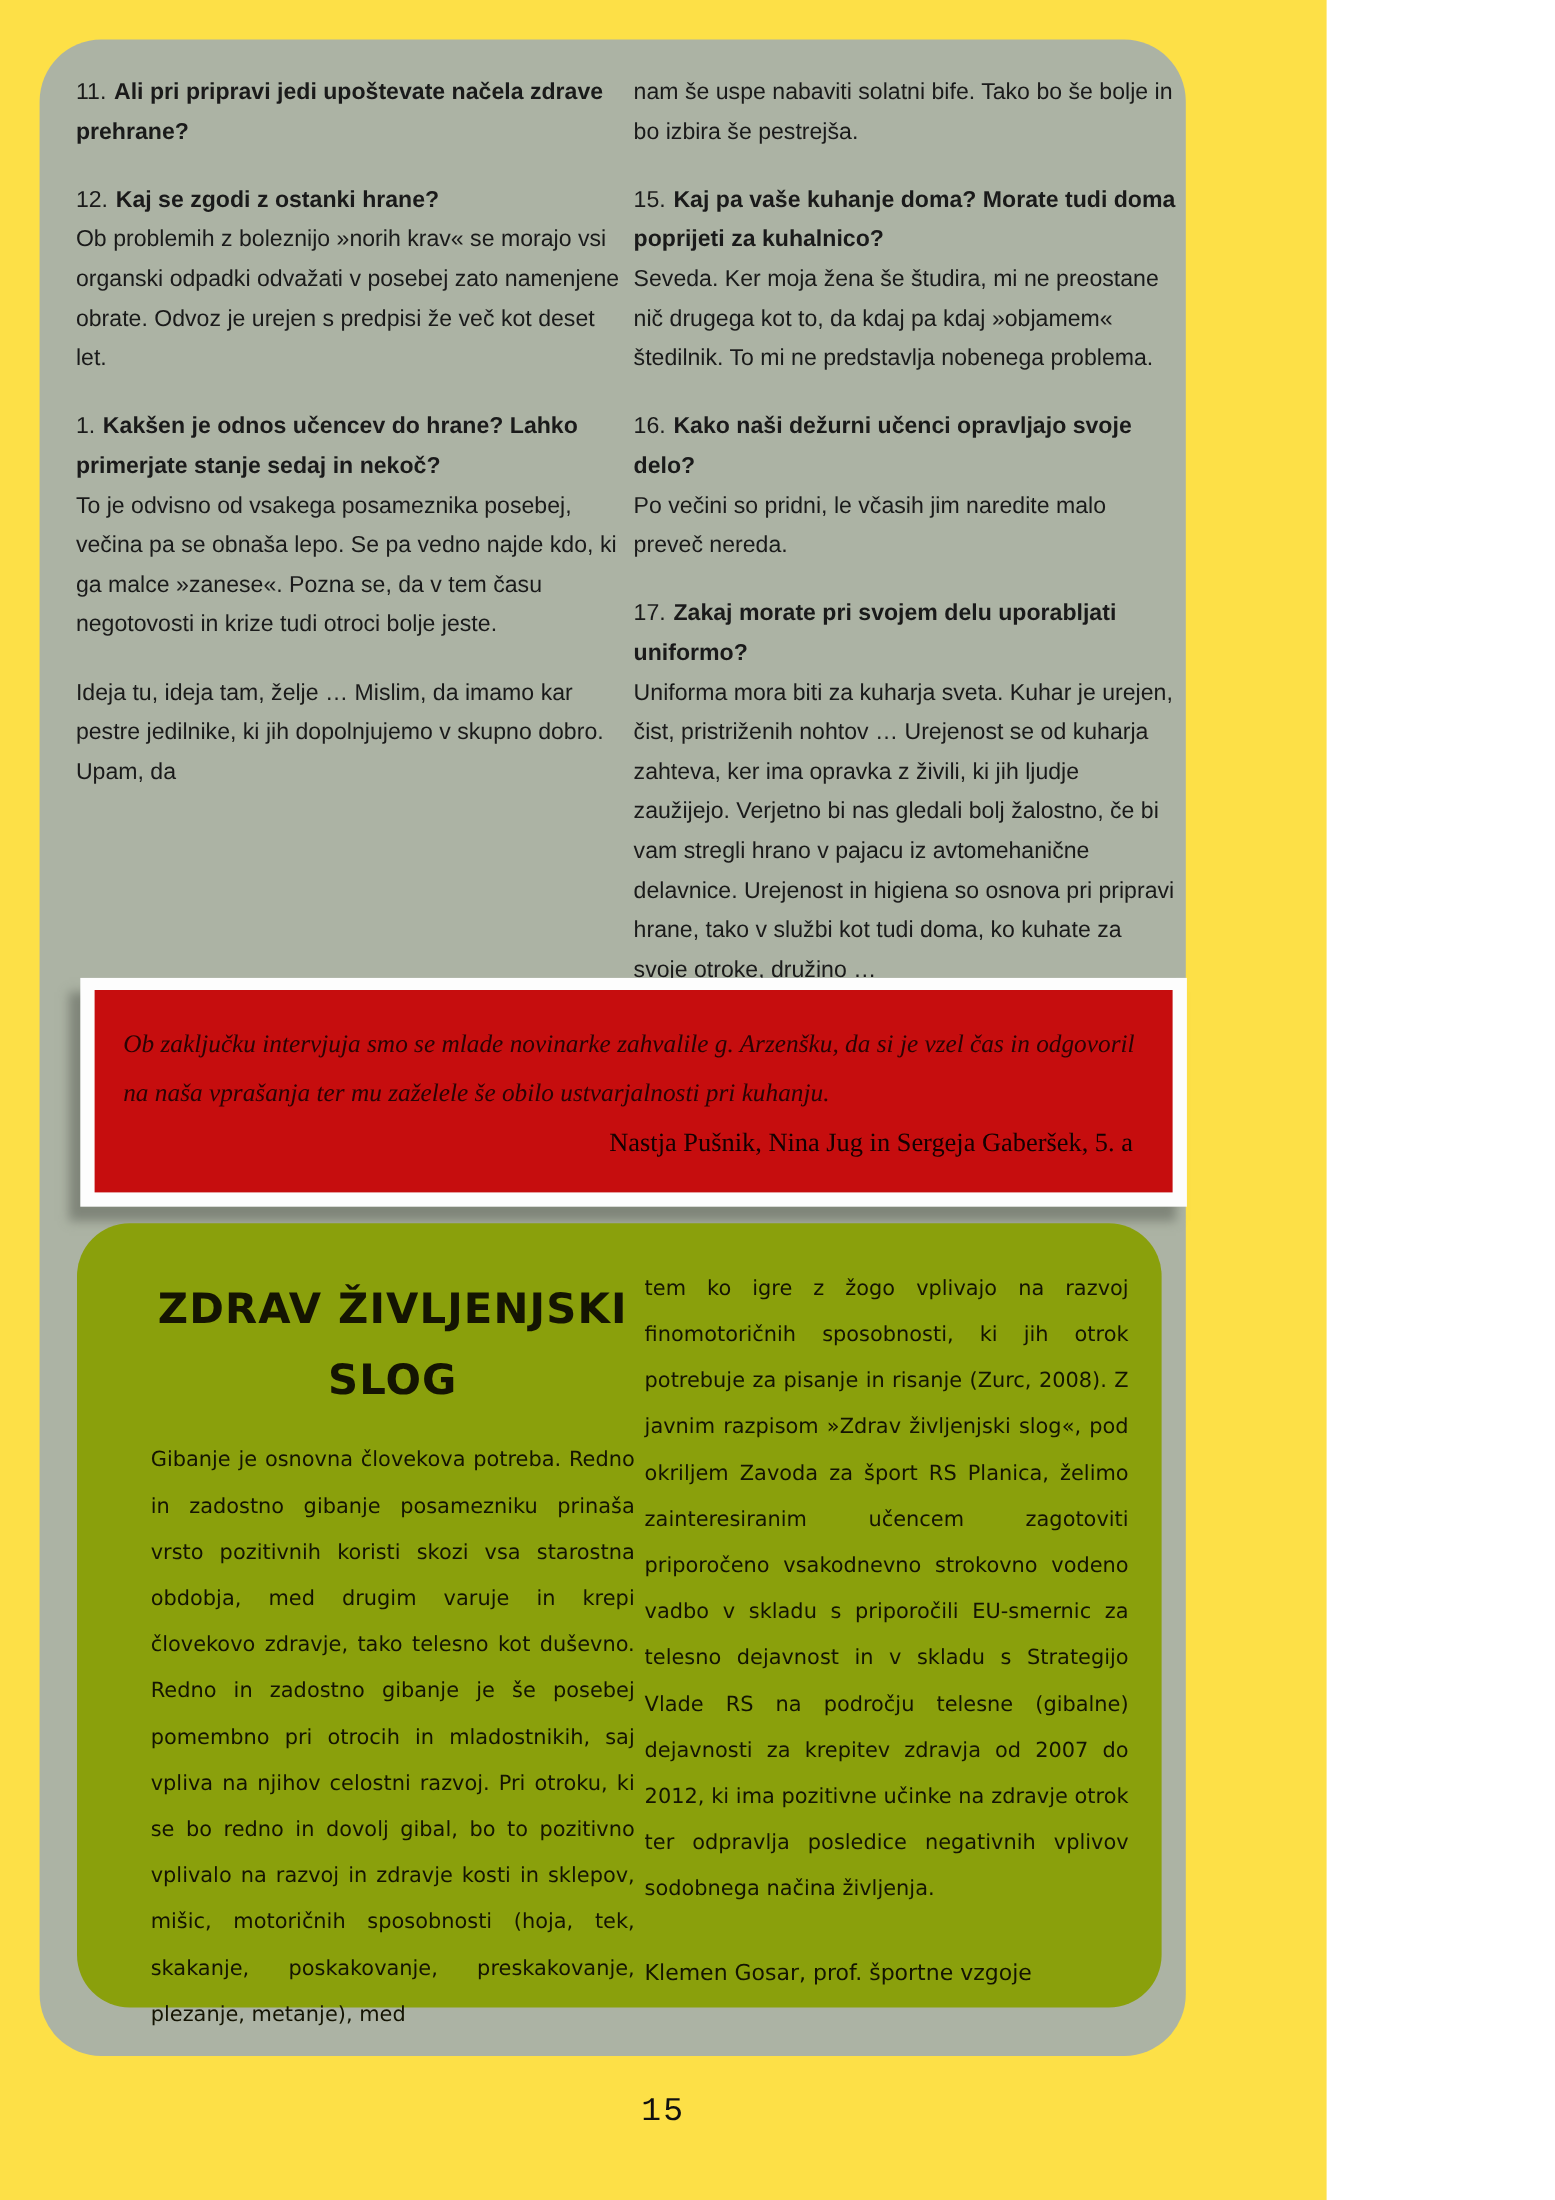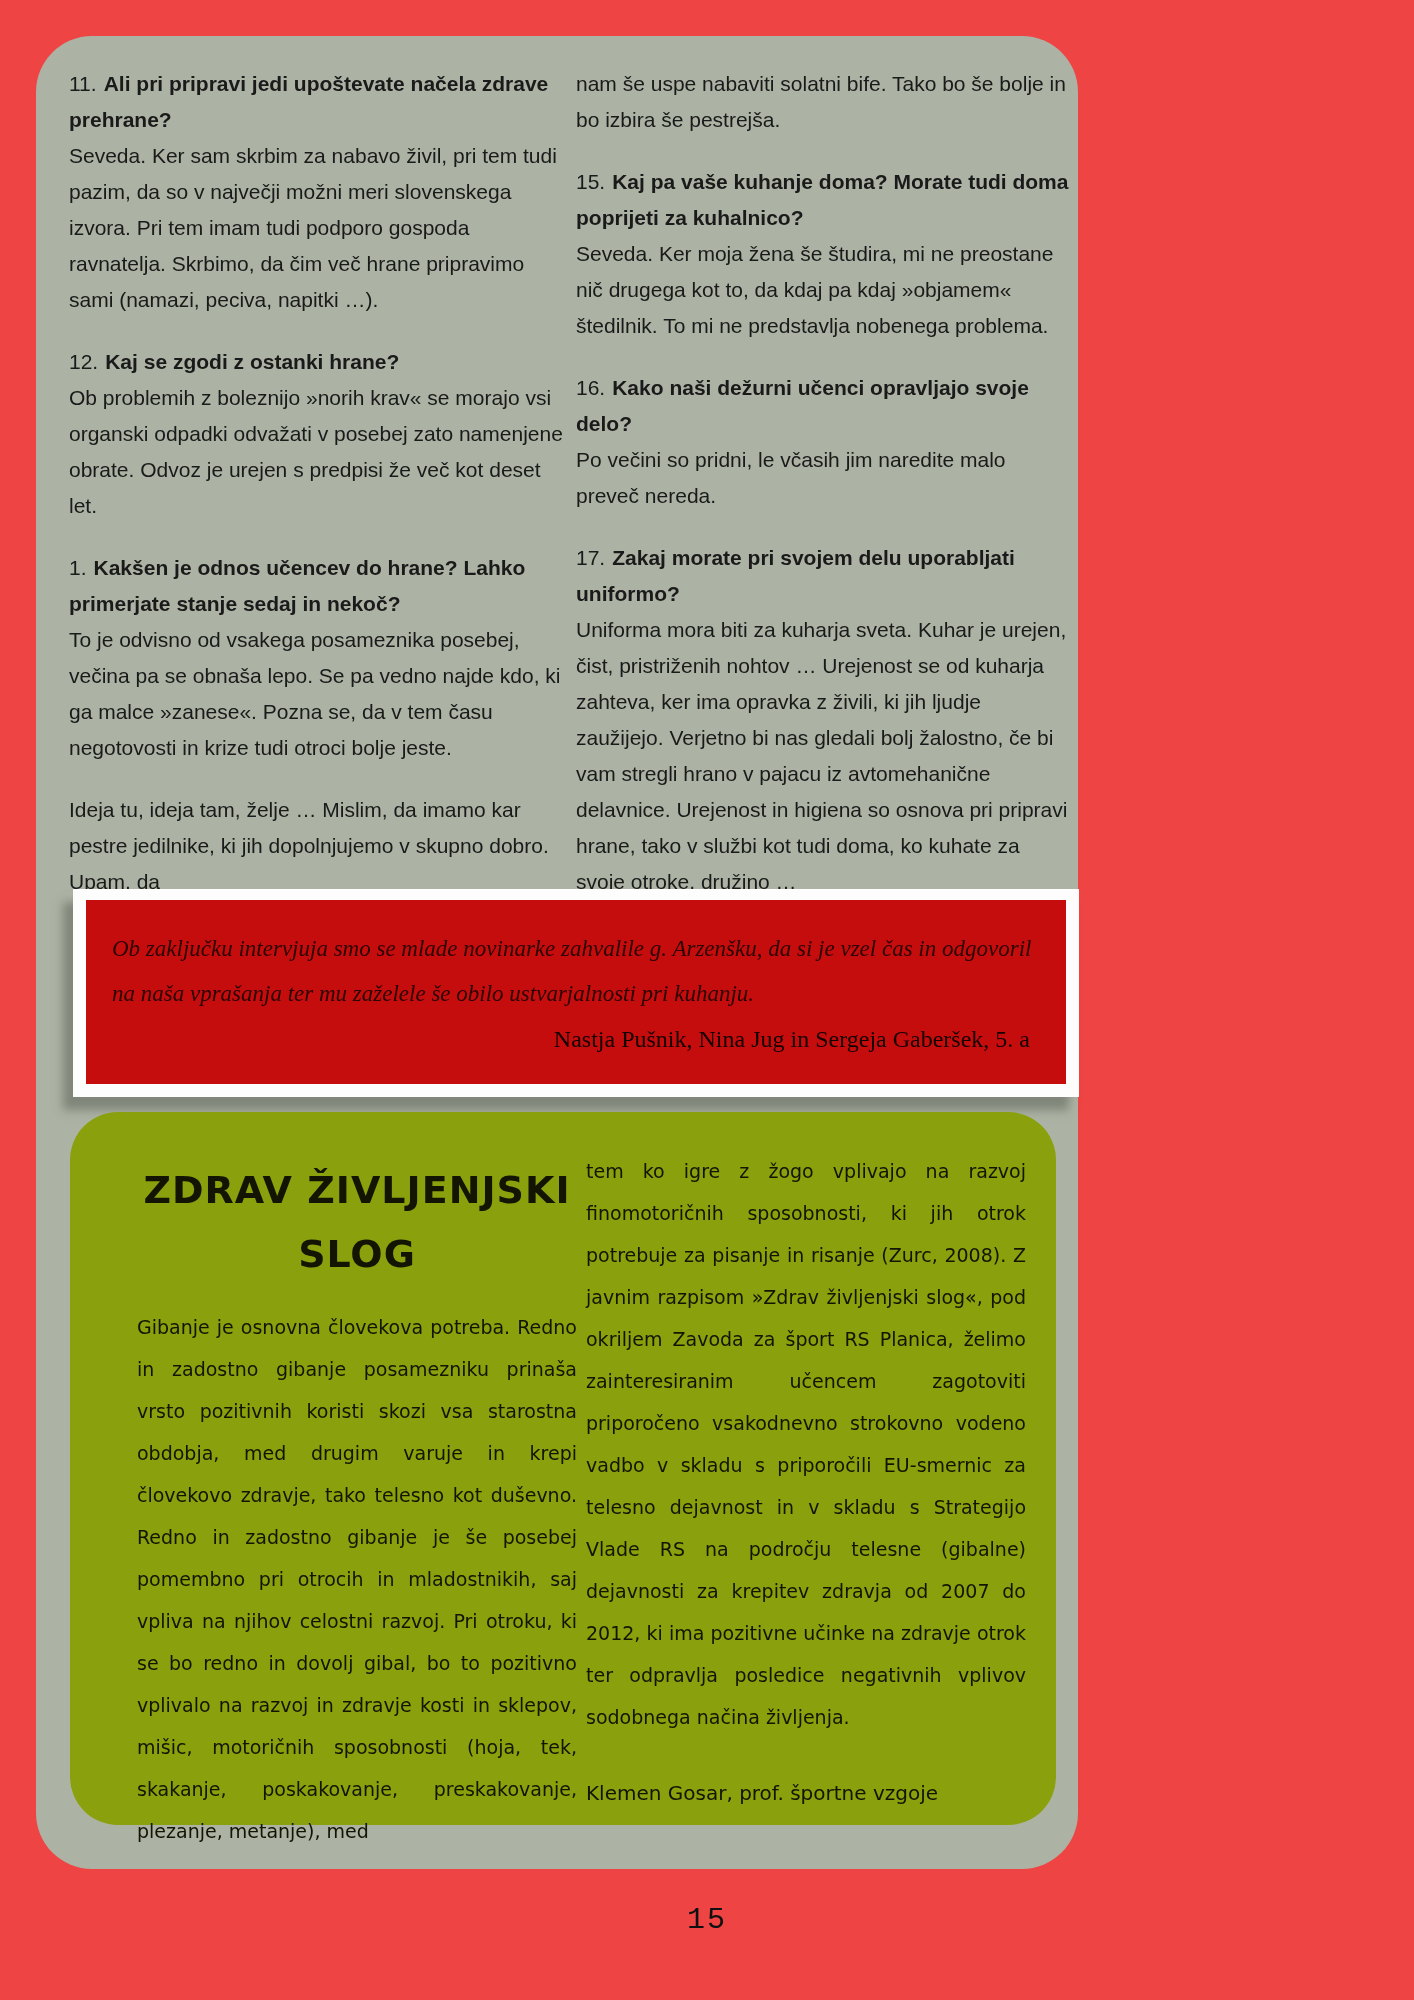--- a/index.html
+++ b/index.html
@@ -1,16 +1,16 @@
 <!DOCTYPE html>
 <html style="--panel_gray: #acb3a4; --banner_red: #c60d0e; --panel_green: #8aa00c;"><head>
 <meta charset="utf-8">
 <style>
   html,body{margin:0;padding:0;background:#ffffff;}
-  .sheet{position:relative;width:1414px;height:2000px;background:#ef4444;overflow:hidden;
+  .sheet{position:relative;width:1206px;height:2000px;background:#fde047;overflow:hidden;
          font-family:"Liberation Sans",sans-serif;}
 
   
   .gray-panel{position:absolute;left:36px;top:36px;width:1042px;height:1833px;
               background:var(--panel_gray,#acb3a4);border-radius:56px;}
   .iv-col{position:absolute;top:30px;width:497px;font-size:21px;line-height:36px;color:#1a1a1a;}
   .iv-left{left:33px;}
   .iv-right{left:540px;}
   .qa{margin-bottom:26px;}
   .qa p{margin:0;}
@@ -45,21 +45,20 @@
 </head>
 <body>
 
 <div class="sheet">
 
   <div class="gray-panel">
 
     <div class="iv-col iv-left">
       <div class="qa">
         <p><span class="num">11.</span><span class="q">Ali pri pripravi jedi upoštevate načela zdrave prehrane?</span></p>
-        <p class="a">Seveda. Ker sam skrbim za nabavo živil, pri tem tudi pazim, da so v največji možni meri slovenskega izvora. Pri tem imam tudi podporo gospoda ravnatelja. Skrbimo, da čim več hrane pripravimo sami (namazi, peciva, napitki …).</p>
       </div>
       <div class="qa">
         <p><span class="num">12.</span><span class="q">Kaj se zgodi z ostanki hrane?</span></p>
         <p class="a">Ob problemih z boleznijo »norih krav« se morajo vsi organski odpadki odvažati v posebej zato namenjene obrate. Odvoz je urejen s predpisi že več kot deset let.</p>
       </div>
       <div class="qa">
         <p><span class="num">1.</span><span class="q">Kakšen je odnos učencev do hrane? Lahko primerjate stanje sedaj in nekoč?</span></p>
         <p class="a">To je odvisno od vsakega posameznika posebej, večina pa se obnaša lepo. Se pa vedno najde kdo, ki ga malce »zanese«. Pozna se, da v tem času negotovosti in krize tudi otroci bolje jeste.</p>
       </div>
       <div class="qa">

